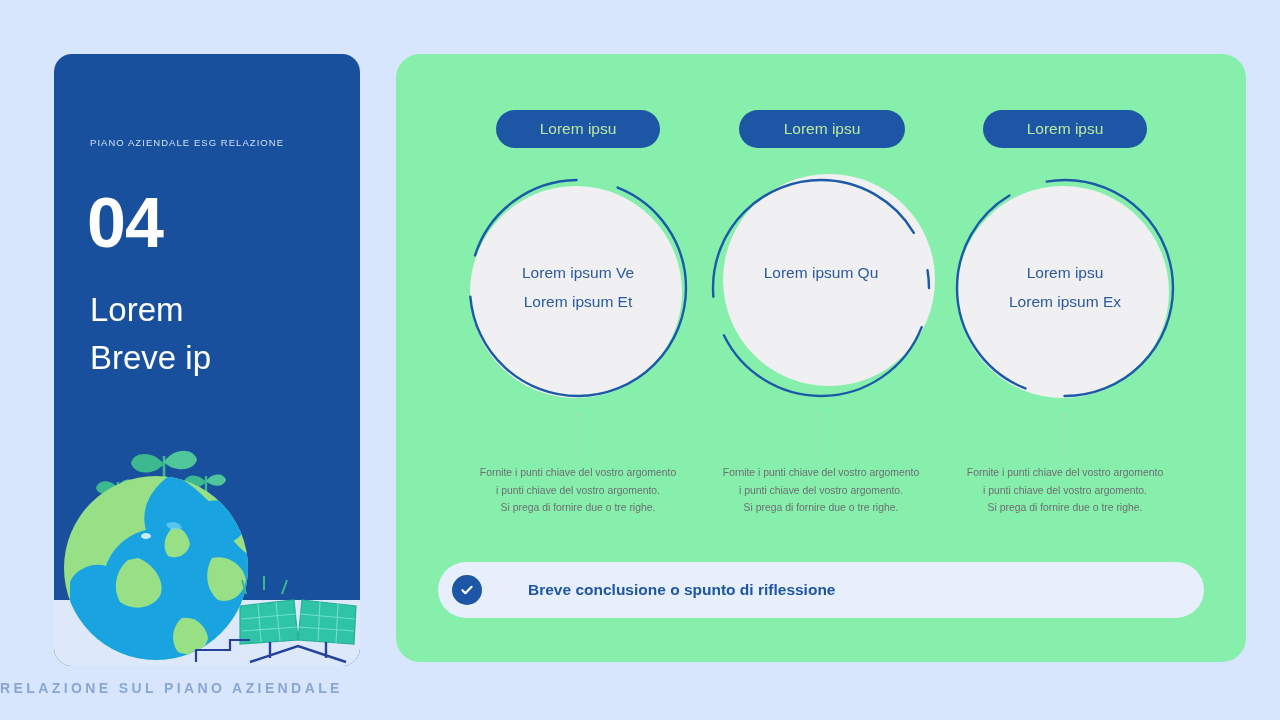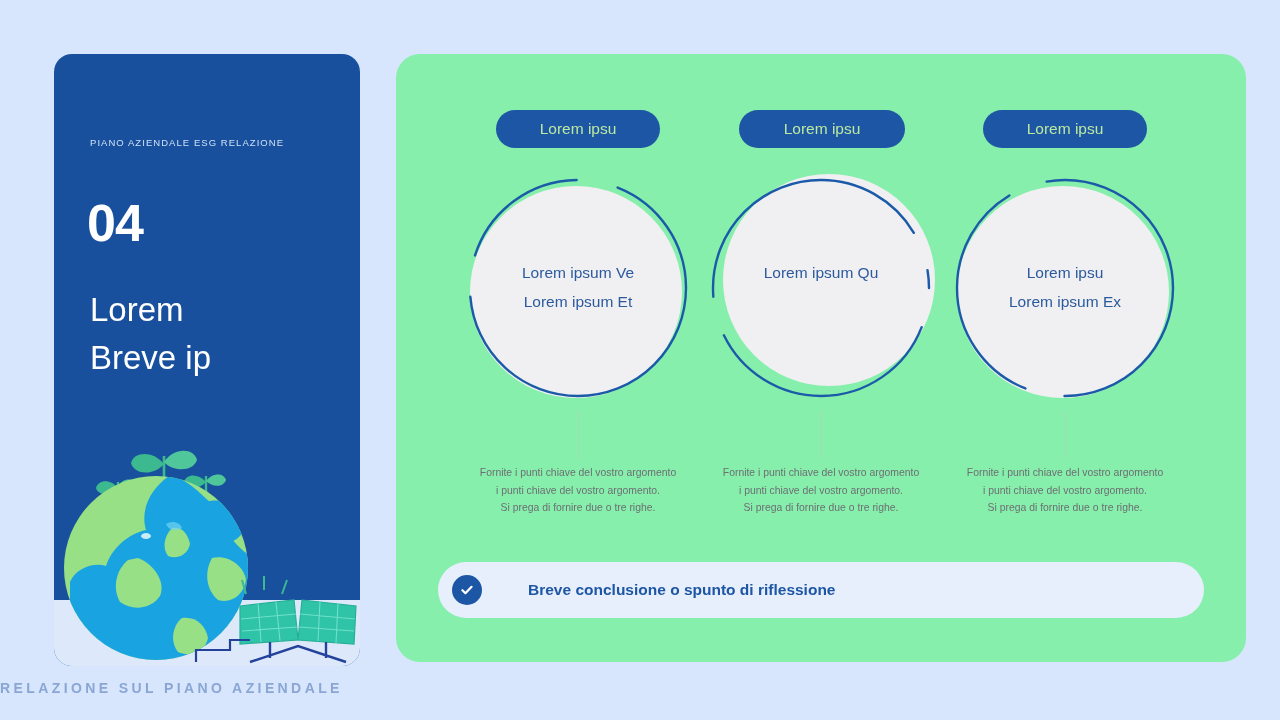--- a/index.html
+++ b/index.html
@@ -37,21 +37,21 @@
     letter-spacing: 1.05px;
     line-height: 14px;
     text-transform: uppercase;
     margin-top: 42px;
   }
   #section-number {
     position: absolute;
     left: 33px;
     top: 130px;
     color: #ffffff;
-    font-size: 52px;
+    font-size: 70px;
     font-weight: bold;
     letter-spacing: -1px;
     line-height: 78px;
   }
   #panel-title {
     position: absolute;
     left: 36px;
     top: 232px;
     width: 250px;
     color: #ffffff;

